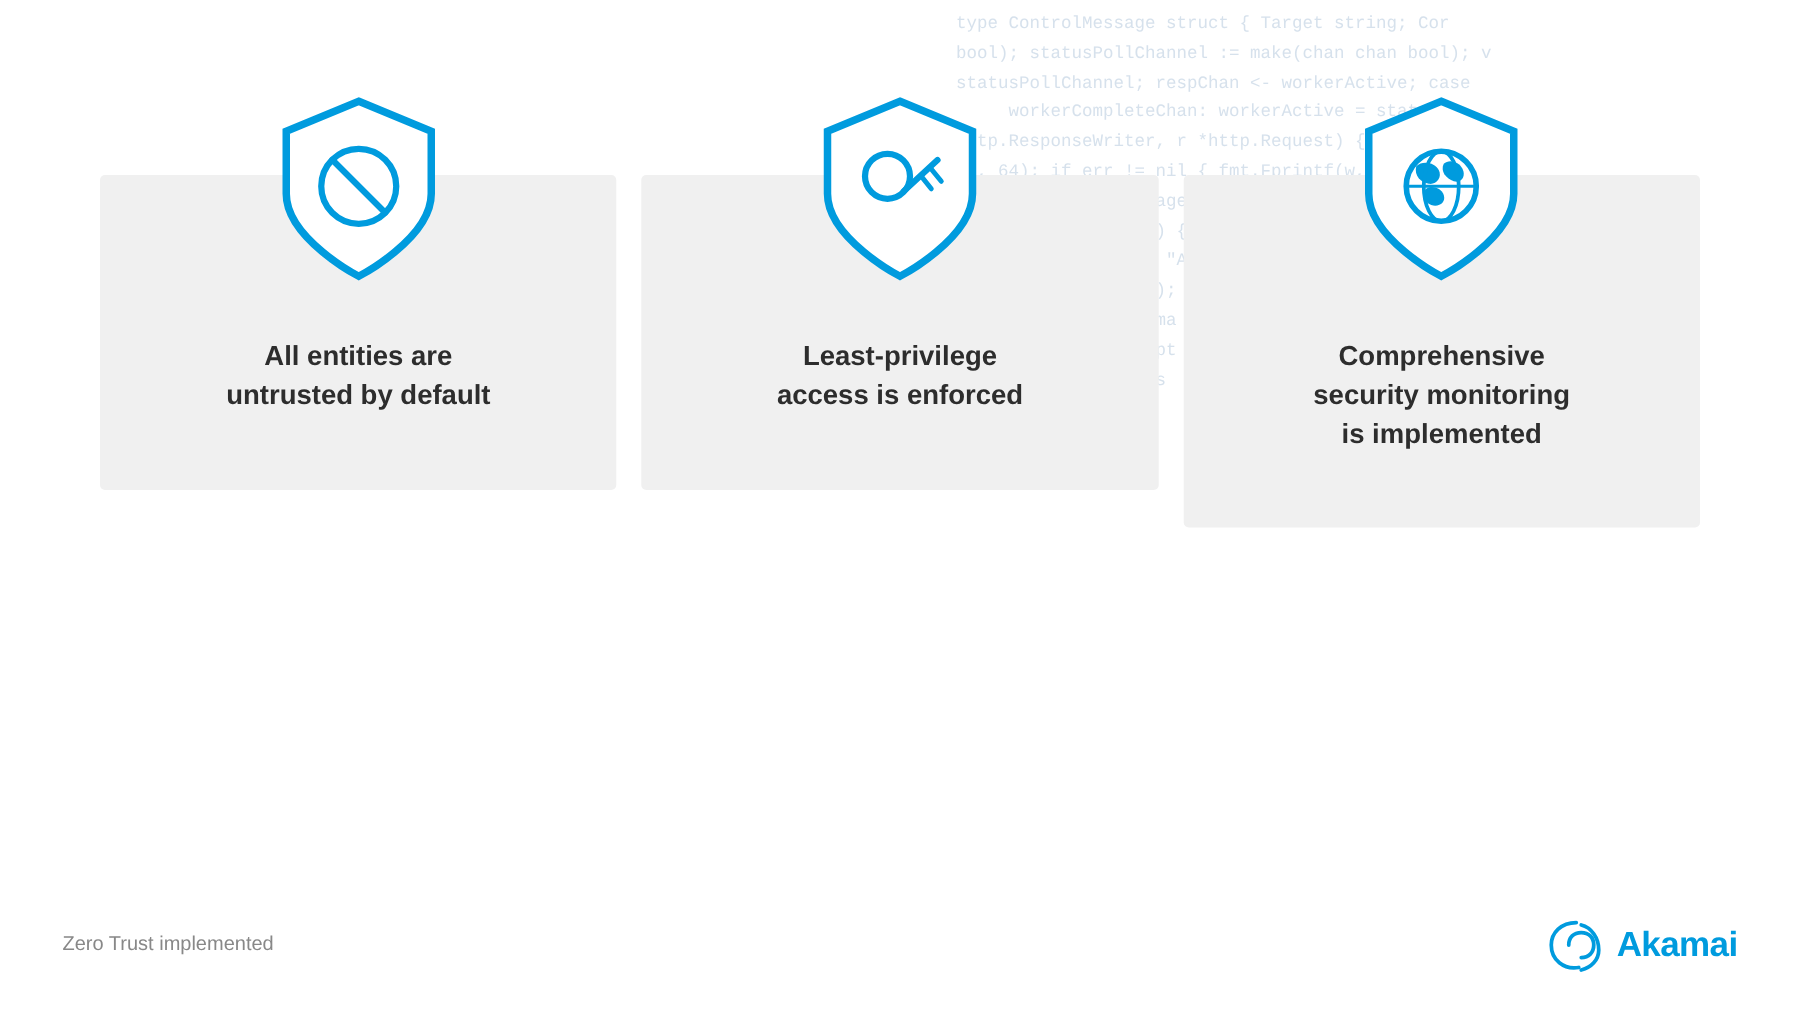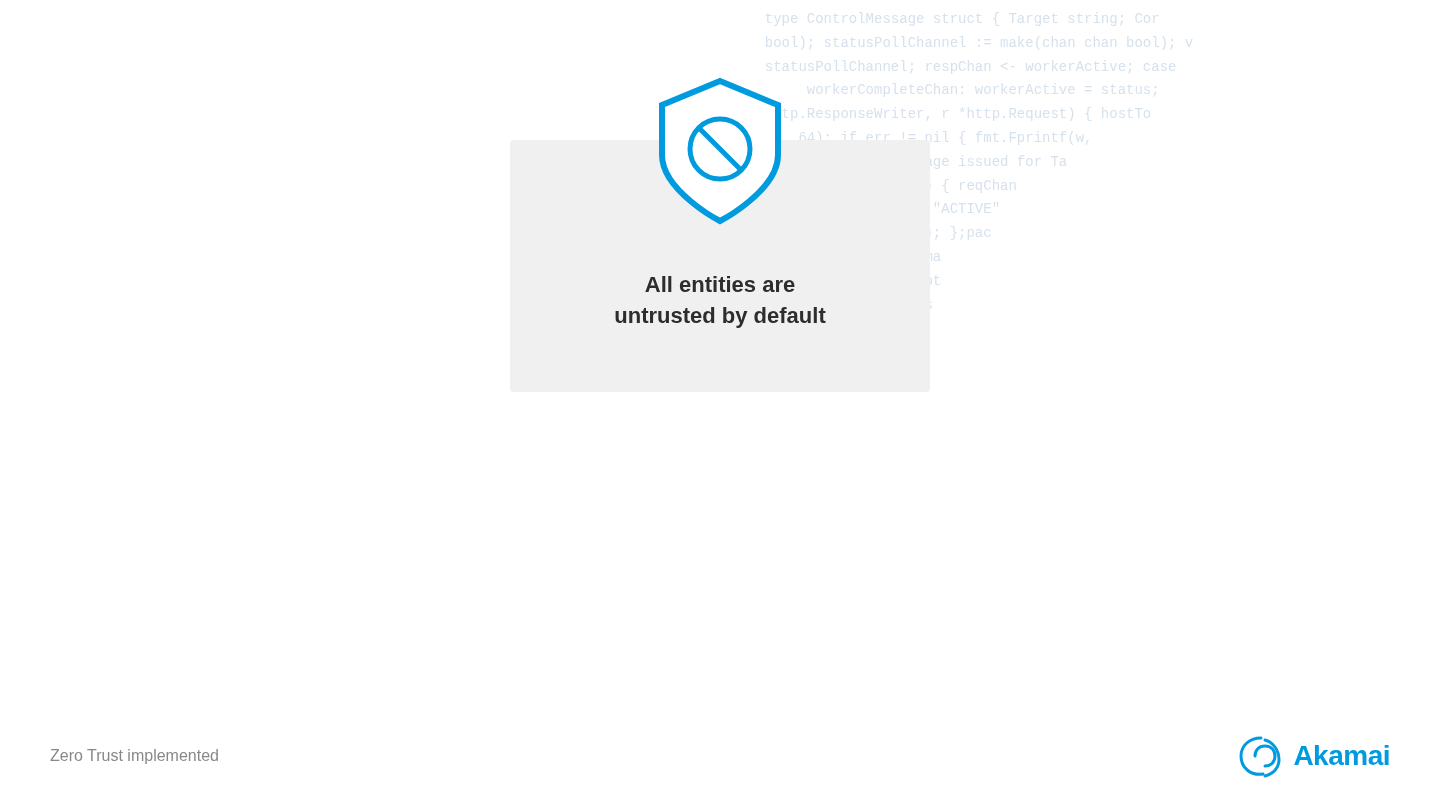--- a/index.html
+++ b/index.html
@@ -147,21 +147,53 @@
 
         <path d="M70 8 L128 32 L128 82 C128 118 70 148 70 148 C70 148 12 118 12 82 L12 32 Z" fill="white" stroke="#009bde" stroke-width="6"></path>
 
         <circle cx="70" cy="76" r="30" stroke="#009bde" stroke-width="5" fill="none"></circle>
         <line x1="49" y1="55" x2="91" y2="97" stroke="#009bde" stroke-width="5" stroke-linecap="round"></line>
       </svg>
     </div>
     <div class="card-text">All entities are<br>untrusted by default</div>
   </div>
 
-
+  <div class="card">
+    <div class="shield-wrapper">
+      <svg class="shield-svg" viewBox="0 0 140 155" fill="none" xmlns="http://www.w3.org/2000/svg">
+
+        <path d="M70 8 L128 32 L128 82 C128 118 70 148 70 148 C70 148 12 118 12 82 L12 32 Z" fill="white" stroke="#009bde" stroke-width="6"></path>
+
+        <circle cx="60" cy="68" r="18" stroke="#009bde" stroke-width="5" fill="none"></circle>
+        <line x1="73" y1="80" x2="100" y2="55" stroke="#009bde" stroke-width="5" stroke-linecap="round"></line>
+        <line x1="94" y1="61" x2="103" y2="72" stroke="#009bde" stroke-width="4" stroke-linecap="round"></line>
+        <line x1="87" y1="68" x2="95" y2="78" stroke="#009bde" stroke-width="4" stroke-linecap="round"></line>
+      </svg>
+    </div>
+    <div class="card-text">Least-privilege<br>access is enforced</div>
+  </div>
+
+  <div class="card">
+    <div class="shield-wrapper">
+      <svg class="shield-svg" viewBox="0 0 140 155" fill="none" xmlns="http://www.w3.org/2000/svg">
+
+        <path d="M70 8 L128 32 L128 82 C128 118 70 148 70 148 C70 148 12 118 12 82 L12 32 Z" fill="white" stroke="#009bde" stroke-width="6"></path>
+
+        <circle cx="70" cy="76" r="28" stroke="#009bde" stroke-width="4.5" fill="none"></circle>
+
+        <path d="M50 60 C55 55 65 57 68 63 C71 69 66 75 60 74 C54 73 48 68 50 60Z" fill="#009bde"></path>
+        <path d="M72 58 C76 54 84 56 87 62 C90 68 86 74 80 72 C74 70 69 64 72 58Z" fill="#009bde"></path>
+        <path d="M58 78 C62 75 70 77 72 83 C74 89 68 93 62 91 C56 89 54 82 58 78Z" fill="#009bde"></path>
+
+        <ellipse cx="70" cy="76" rx="14" ry="28" stroke="#009bde" stroke-width="3" fill="none"></ellipse>
+        <line x1="42" y1="76" x2="98" y2="76" stroke="#009bde" stroke-width="2.5"></line>
+      </svg>
+    </div>
+    <div class="card-text">Comprehensive<br>security monitoring<br>is implemented</div>
+  </div>
 
 </div>
 
 <div class="footer">
   <span class="footer-label">Zero Trust implemented</span>
 
   <div class="akamai-logo">
     <svg class="akamai-circle" viewBox="0 0 48 48" xmlns="http://www.w3.org/2000/svg">
 
       <g fill="none" stroke="#009bde" stroke-width="3">

